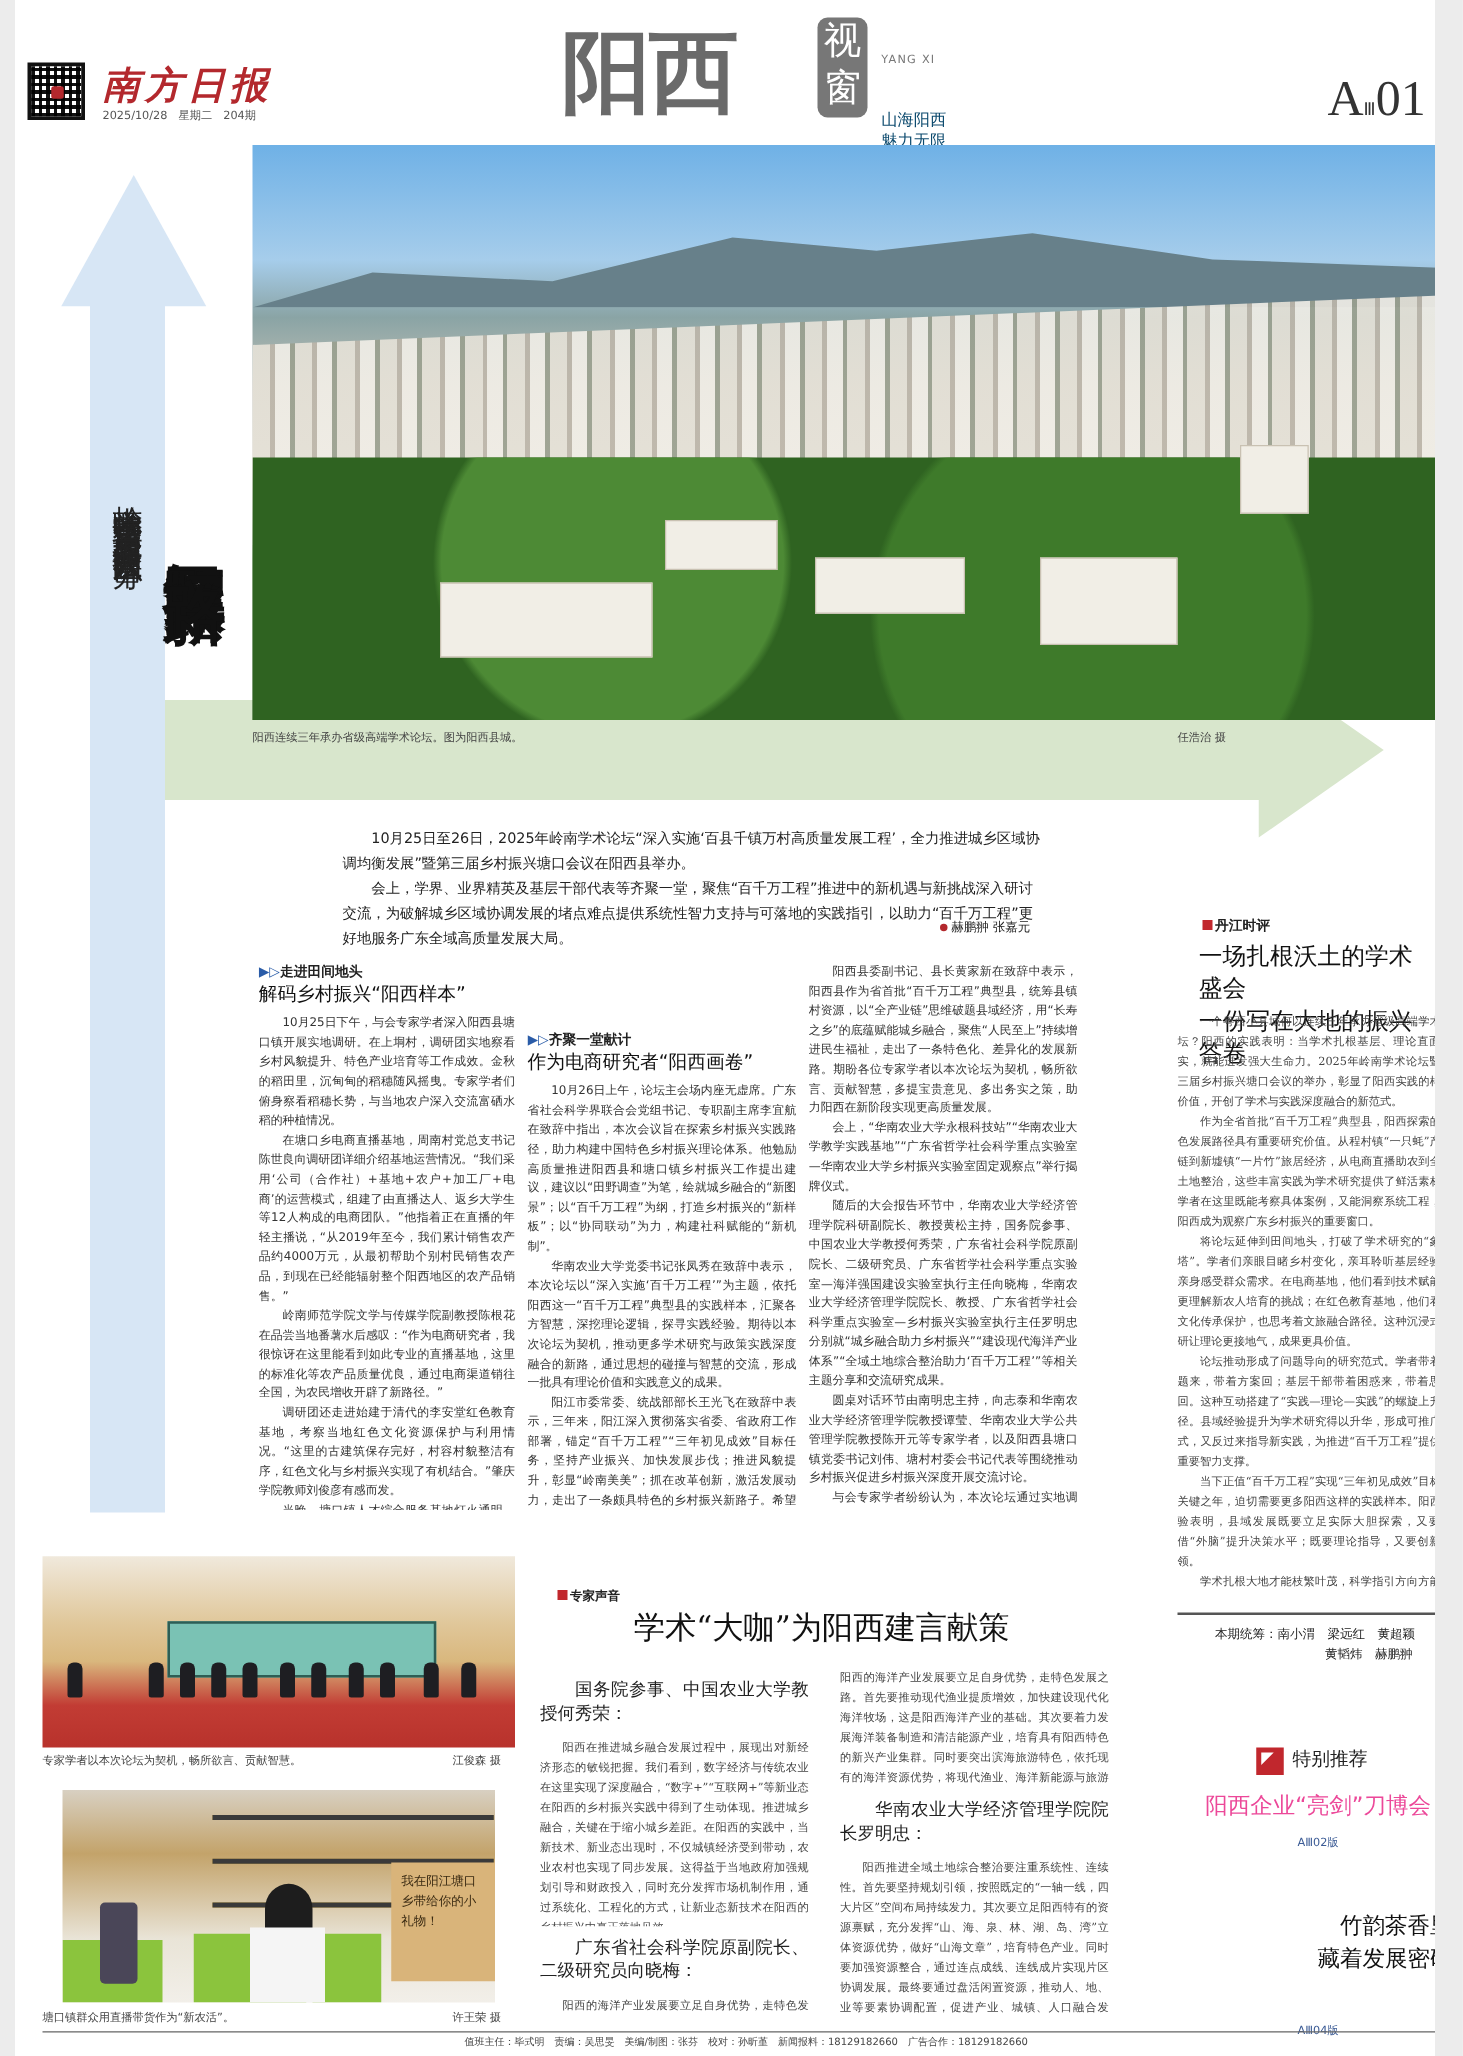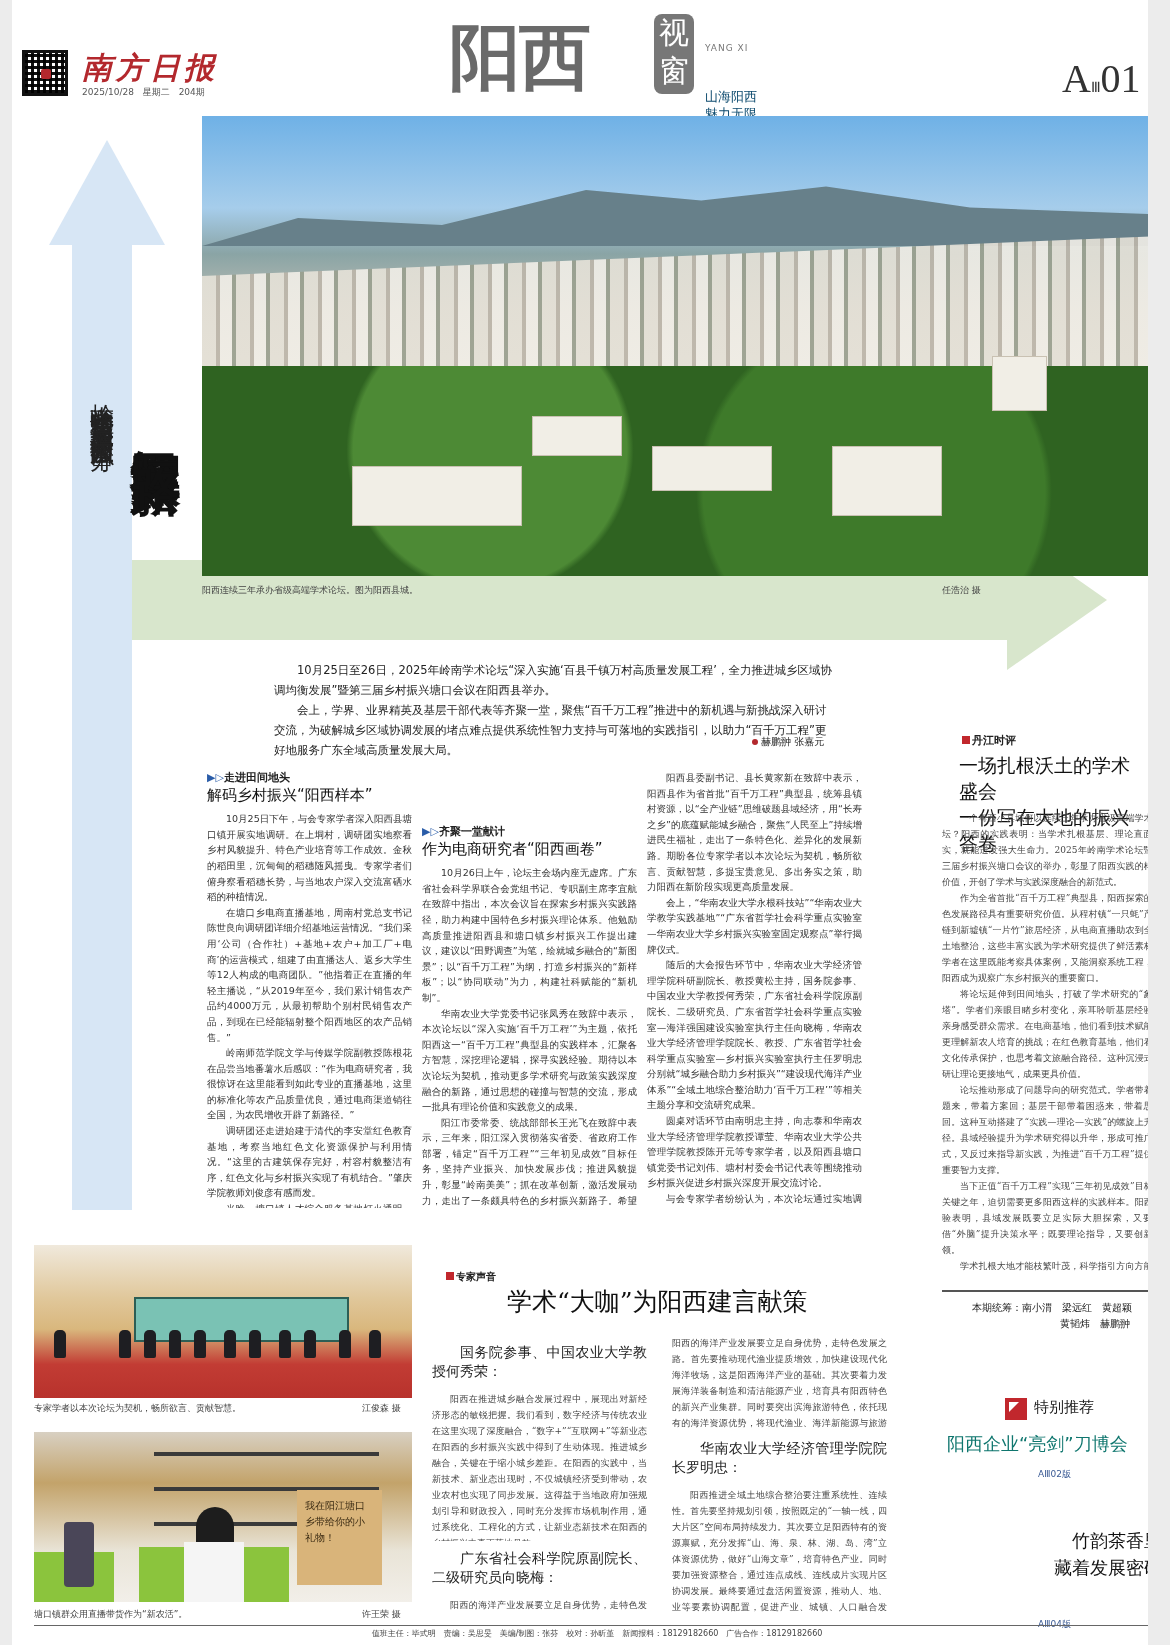--- a/index.html
+++ b/index.html
@@ -59,39 +59,39 @@
   .comment-kicker { position: absolute; left: 950px; top: 733px; font-size: 11px; font-weight: bold; }
   .red-sq { display: inline-block; width: 8px; height: 8px; background: #c1272d; margin-right: 2px; vertical-align: 0; }
   .comment-title { position: absolute; left: 930px; top: 752px; font-family: "DejaVu Serif", serif; font-size: 19px; line-height: 26px; color: #111; margin-left: 17px; }
   .comment-body { position: absolute; left: 930px; top: 810px; width: 220px; font-family: "DejaVu Serif", serif; font-size: 9px; line-height: 16px; color: #444; text-align: justify; }
   .comment-body p { text-indent: 2em; }
 
   
   .photo1 { position: absolute; left: 22px; top: 1245px; width: 378px; height: 153px; background: linear-gradient(180deg, #f0e9dc 0%, #e0c79a 35%, #d9b77d 55%, #c23c34 78%, #b8322c 100%); overflow: hidden; }
   .photo1 .screen { position: absolute; left: 100px; top: 52px; width: 215px; height: 45px; background: #7ac2b4; border: 2px solid #2d5e55; }
   .photo1 .person { position: absolute; top: 85px; width: 12px; height: 28px; background: #1e1e22; border-radius: 5px 5px 2px 2px; }
-  .photo2 { position: absolute; left: 22px; top: 1432px; width: 378px; height: 170px; background: linear-gradient(180deg, #d8d0c2 0%, #c3a36a 30%, #e9e4d7 70%, #f2efe9 100%); overflow: hidden; }
+  .photo2 { position: absolute; left: 38px; top: 1432px; width: 346px; height: 170px; background: linear-gradient(180deg, #d8d0c2 0%, #c3a36a 30%, #e9e4d7 70%, #f2efe9 100%); overflow: hidden; }
   .photo2 .shelf { position: absolute; background: #c9a33f; border: 2px solid #3a3a3a; }
   .photo2 .box { position: absolute; background: #8bc43d; }
   .photo2 .sign { position: absolute; left: 263px; top: 58px; width: 85px; height: 95px; background: #d9b47a; font-size: 10px; color: #3a2a12; padding: 8px; line-height: 16px; }
 
   
   .expert-kicker { position: absolute; left: 434px; top: 1270px; font-size: 10px; font-weight: bold; }
   .expert-title { position: absolute; left: 495px; top: 1285px; font-family: "DejaVu Serif", serif; font-size: 25px; color: #111; }
   .expert-col { position: absolute; font-family: "DejaVu Serif", serif; font-size: 9px; line-height: 16px; color: #444; text-align: justify; }
   .expert-col p { text-indent: 2em; }
   .expert-name { font-family: "DejaVu Sans", sans-serif; font-size: 14px; line-height: 19px; color: #222; margin: 8px 0 10px; }
 
   
   .credits-rule { position: absolute; left: 930px; top: 1290px; width: 220px; border-top: 2px solid #555; }
   .credits { position: absolute; left: 960px; top: 1300px; font-size: 10px; line-height: 16px; color: #222; }
   .rec-icon { position: absolute; left: 993px; top: 1398px; width: 22px; height: 22px; background: #c1272d; }
   .rec-icon::after { content: ""; position: absolute; left: 4px; top: 4px; width: 0; height: 0; border-left: 10px solid #fff; border-bottom: 10px solid transparent; transform: rotate(0deg); }
   .rec-label { position: absolute; left: 1022px; top: 1398px; font-size: 15px; color: #222; }
-  .rec-title { position: absolute; left: 935px; top: 1432px; width: 215px; text-align: left; font-size: 18px; color: #0f766e; }
+  .rec-title { position: absolute; left: 935px; top: 1432px; width: 215px; text-align: center; font-size: 18px; color: #ec4899; }
   .rec-page { position: absolute; left: 935px; top: 1468px; width: 215px; text-align: center; font-size: 9px; color: #3b5b95; }
   .rec-title2 { position: absolute; left: 935px; top: 1527px; width: 215px; text-align: right; font-size: 18px; line-height: 27px; color: #111; }
   .rec-page2 { position: absolute; left: 935px; top: 1588px; width: 215px; text-align: center; font-size: 9px; color: #3b5b95; margin-top: 30px; }
 
   .footer-rule { position: absolute; left: 22px; top: 1625px; width: 1126px; border-top: 1.5px solid #666; }
   .footer { position: absolute; left: 22px; top: 1628px; width: 1126px; text-align: center; font-size: 8px; color: #444; word-spacing: 4px; }
 </style>
 </head>
 <body>
 

